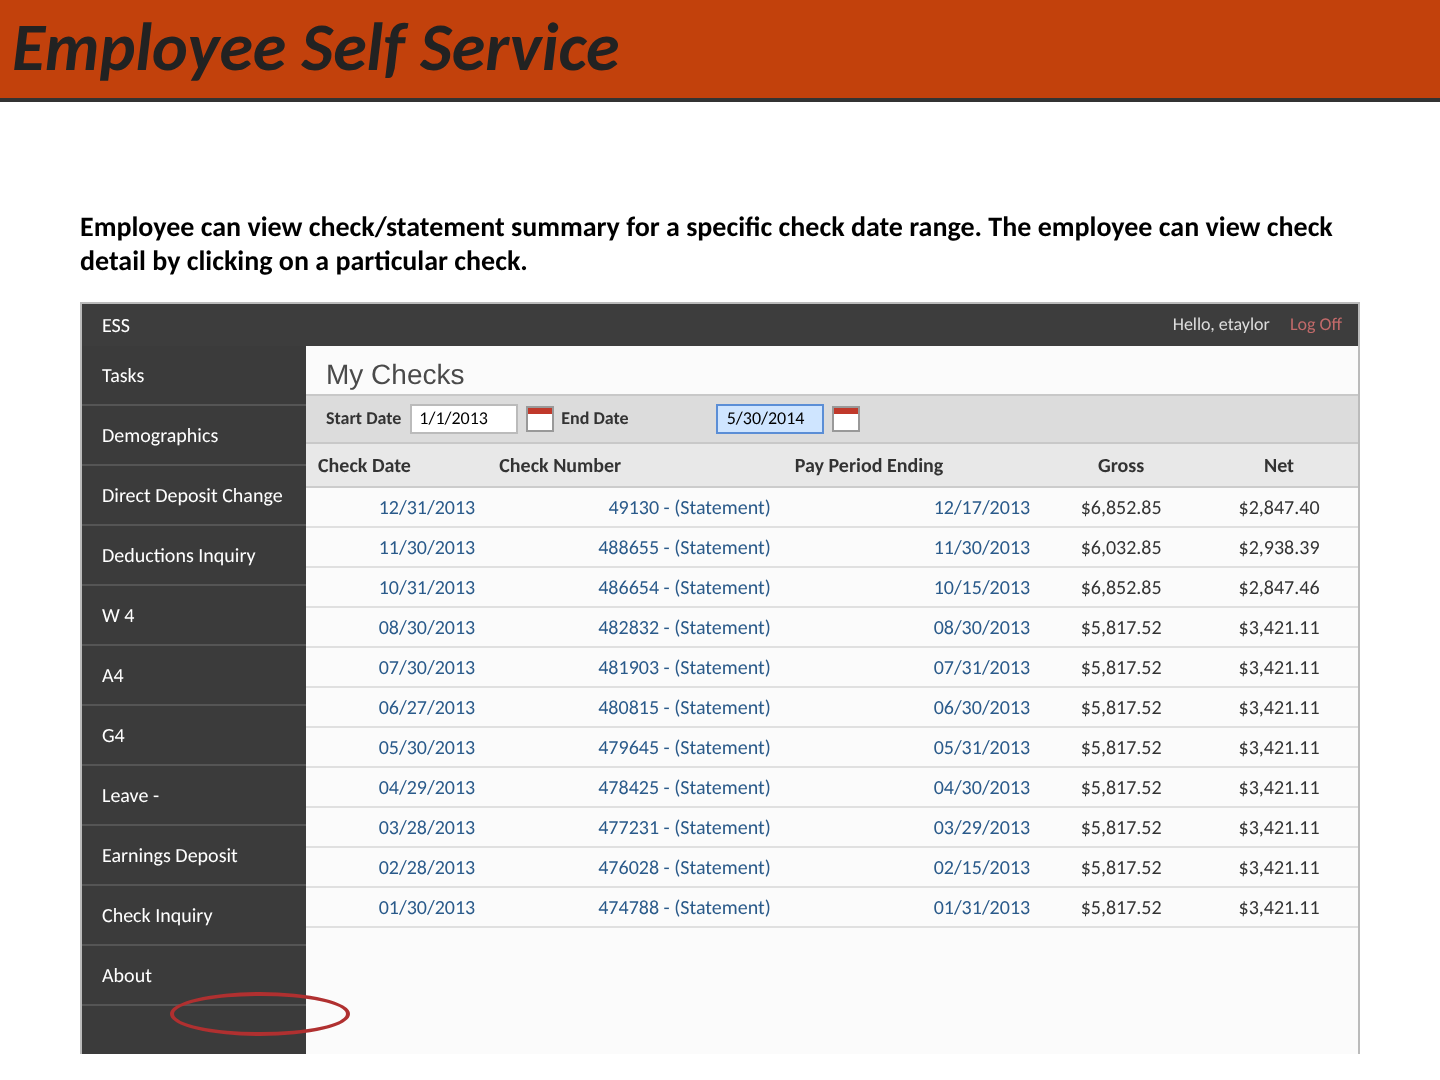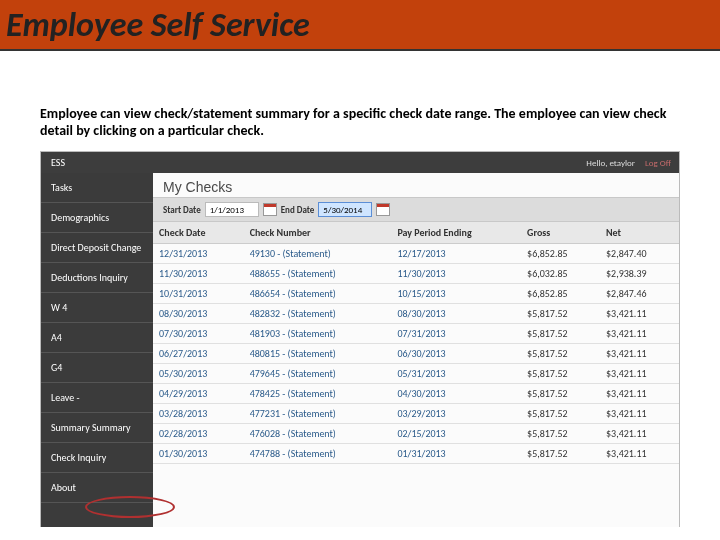--- a/index.html
+++ b/index.html
@@ -12,27 +12,27 @@
   .ess-top-right .greet { color:#ddd; margin-right:8px; }
   .ess-top-right .logoff { color:#c26a6a; }
   .ess-body { display:flex; height:calc(100% - 20px); font-size:9px; background:#f8f8f8; }
   .sidebar { width:112px; background:#3b3b3b; color:#fff; display:flex; flex-direction:column; }
   .sidebar-item { padding:8px 8px 8px 10px; border-bottom:1px solid #555; font-size:10px; cursor:pointer; }
   .main { flex:1; background:#fbfbfb; display:flex; flex-direction:column; overflow:hidden; }
   .main-header { padding:6px 10px 2px 10px; font-size:14px; color:#4a4a4a; font-weight:400; font-family: Verdana, sans-serif; }
   .date-bar { background:#dcdcdc; display:flex; align-items:center; gap:4px; padding:4px 10px; font-size:9px; border-top:1px solid #c8c8c8; border-bottom:1px solid #c8c8c8; }
   .date-bar label { font-weight:700; color:#333; }
   .date-val { background:#fff; border:1px solid #bbb; padding:1px 4px; min-width:44px; display:inline-block; }
-  .date-val.sel { background:#cfe5ff; border:1px solid #5b8ed6; }
+  .date-val.sel { background:#cfe5ff; border:1px solid #5b8ed6;margin-left:40px; }
   .cal-icon { width:12px; height:11px; background:#fff; border:1px solid #999; position:relative; display:inline-block; }
   .cal-icon::before { content:""; position:absolute; top:0; left:0; right:0; height:3px; background:#c0392b; }
   .tbl { width:100%; border-collapse:collapse; font-size:10px; }
   .tbl thead th { background:#e8e8e8; text-align:left; padding:4px 6px; border-bottom:1px solid #ccc; font-weight:700; color:#333; }
-  .tbl tbody td { padding:3px 6px; border-bottom:1px solid #e0e0e0; color:#2a5a8a; }
-  .tbl .num { text-align:left; color:#333; }
+  .tbl tbody td { padding:3px 6px; border-bottom:1px solid #e0e0e0; color:#2a5a8a;text-align:right; }
+  .tbl .num { text-align:center; color:#333; }
   .circle { position:absolute; left:44px; bottom:8px; width:86px; height:18px; border:2px solid #b03030; border-radius:50%; pointer-events:none; }
   .table-wrap { overflow-y:auto; flex:1; }
 </style>
 </head>
 <body>
 
 <div class="title-bar">
   <span>Employee Self Service</span>
 </div>
 
@@ -51,21 +51,21 @@
   <div class="ess-body">
     <div class="sidebar" id="sidebar">
         <div class="sidebar-item">Tasks</div>
         <div class="sidebar-item">Demographics</div>
         <div class="sidebar-item">Direct Deposit Change</div>
         <div class="sidebar-item">Deductions Inquiry</div>
         <div class="sidebar-item">W 4</div>
         <div class="sidebar-item">A4</div>
         <div class="sidebar-item">G4</div>
         <div class="sidebar-item">Leave  -</div>
-        <div class="sidebar-item">Summary Summary</div>
+        <div class="sidebar-item">Earnings Deposit</div>
         <div class="sidebar-item">Check Inquiry</div>
         <div class="sidebar-item">About</div>
       </div>
 
     <div class="main">
       <div class="main-header">My Checks</div>
 
       <div class="date-bar">
         <label>Start Date</label>
         <span class="date-val">1/1/2013</span>

